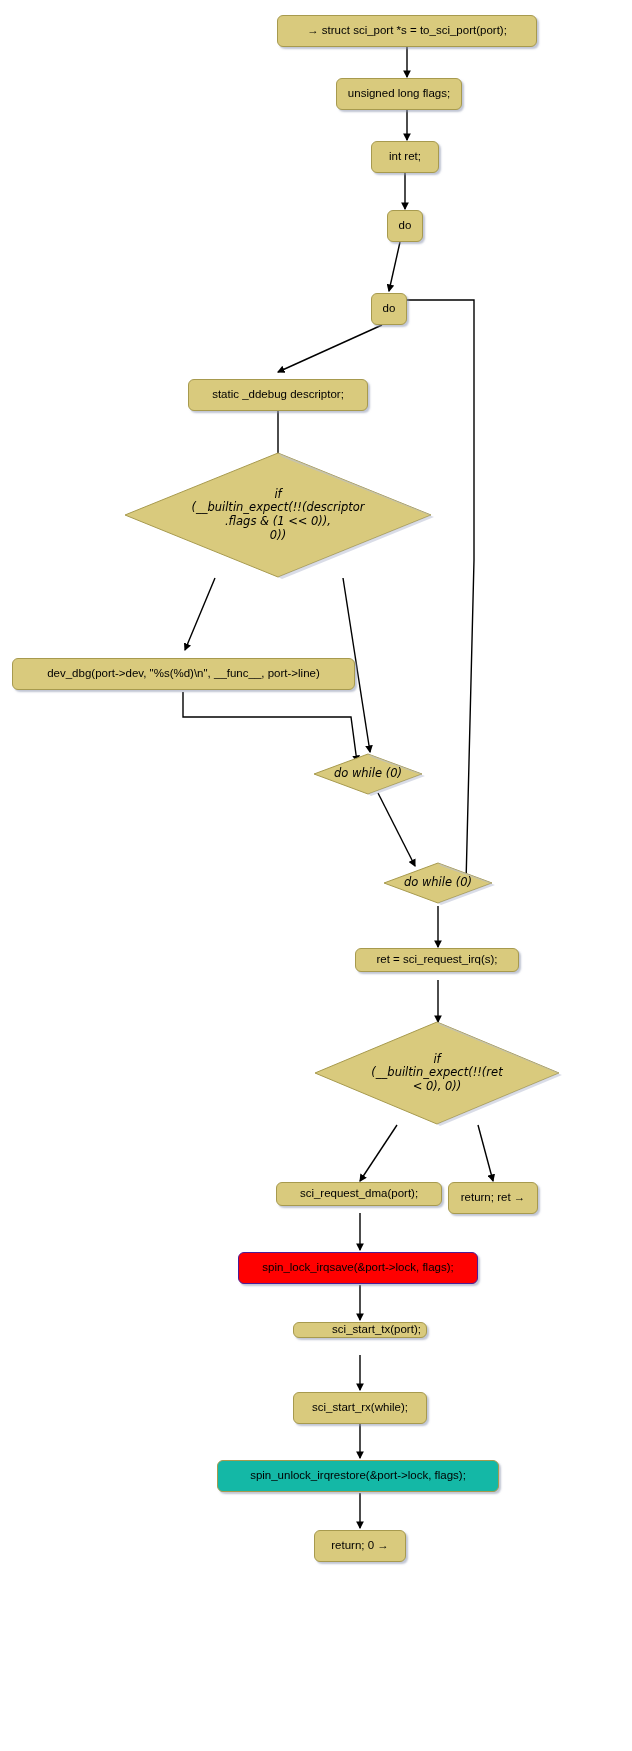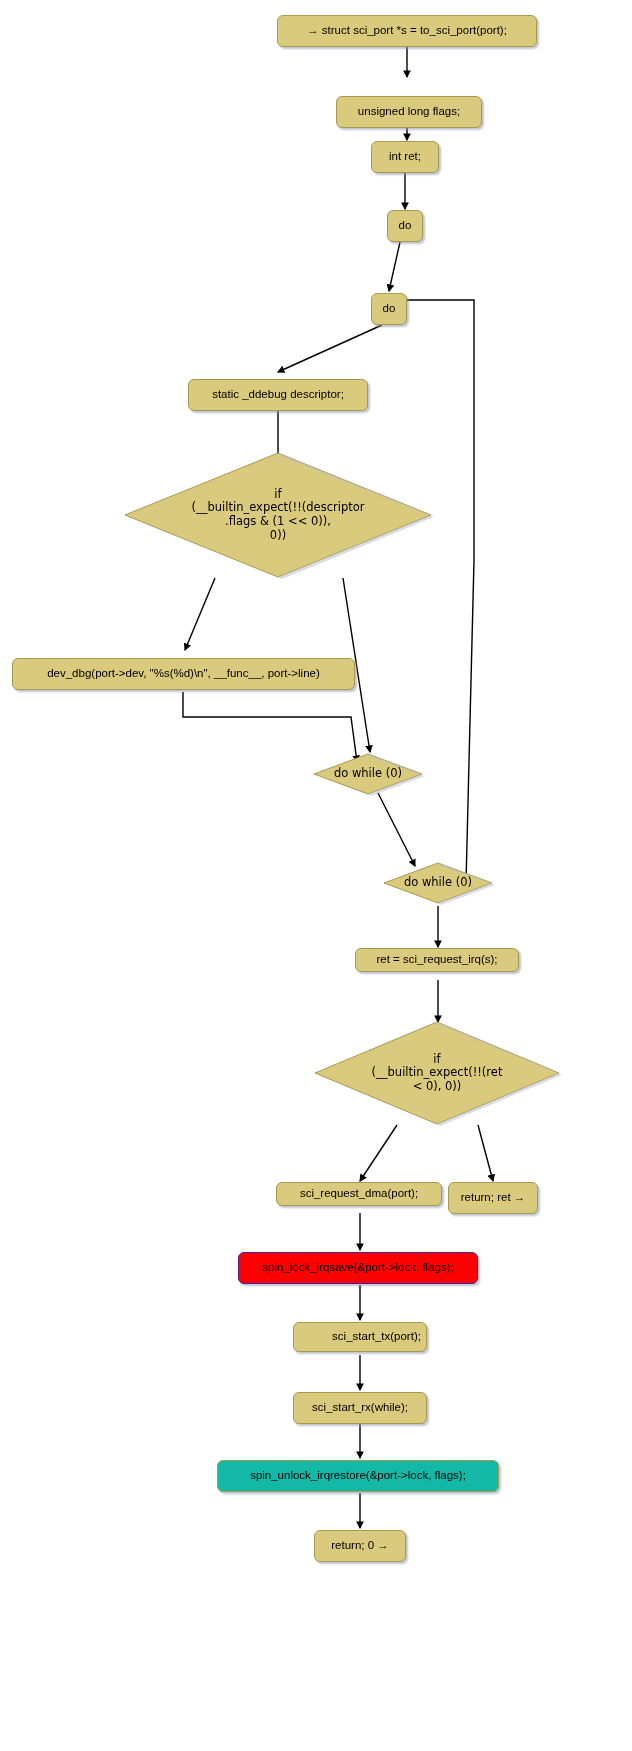--- a/index.html
+++ b/index.html
@@ -70,20 +70,21 @@
     height: 100%;
     display: flex;
     align-items: center;
     justify-content: center;
     text-align: center;
     font-family: "DejaVu Sans", sans-serif;
     font-size: 11.5px;
     line-height: 1.18;
     color: #000;
     white-space: pre;
+    font-style: italic;
   }
 </style>
 </head>
 <body>
 
 <div id="canvas">
 
   <svg id="edges" width="632" height="1751" viewBox="0 0 632 1751">
     <defs>
       <marker id="arrow" viewBox="0 0 10 10" refX="8.5" refY="5" markerWidth="5.5" markerHeight="5.5" orient="auto-start-reverse">
@@ -131,21 +132,21 @@
       <path d="M 360,1424 L 360,1458"></path>
 
       <path d="M 360,1493 L 360,1528"></path>
     </g>
   </svg>
 
   <div class="node rect" style="left:277px; top:15px; width:260px; height:32px;">
     <span>→ struct sci_port *s = to_sci_port(port);</span>
   </div>
 
-  <div class="node rect" style="left:336px; top:78px; width:146px; height:32px;margin-top:18px;">
+  <div class="node rect" style="left:336px; top:78px; width:126px; height:32px;">
     <span>unsigned long flags;</span>
   </div>
 
   <div class="node rect" style="left:371px; top:141px; width:68px; height:32px;">
     <span>int ret;</span>
   </div>
 
   <div class="node rect" style="left:387px; top:210px; width:36px; height:32px;">
     <span>do</span>
   </div>
@@ -208,21 +209,21 @@
   </div>
 
   <div class="node rect" style="left:448px; top:1182px; width:90px; height:32px;">
     <span>return; ret →</span>
   </div>
 
   <div class="node rect red" style="left:238px; top:1252px; width:240px; height:32px;">
     <span>spin_lock_irqsave(&amp;port-&gt;lock, flags);</span>
   </div>
 
-  <div class="node rect" style="left:293px; top:1322px; width:134px; height:30px;padding-left:40px;">
+  <div class="node rect" style="left:293px; top:1322px; width:134px; height:16px;padding-left:40px;">
     <span>sci_start_tx(port);</span>
   </div>
 
   <div class="node rect" style="left:293px; top:1392px; width:134px; height:32px;">
     <span>sci_start_rx(while);</span>
   </div>
 
   <div class="node rect green" style="left:217px; top:1460px; width:282px; height:32px;">
     <span>spin_unlock_irqrestore(&amp;port-&gt;lock, flags);</span>
   </div>

